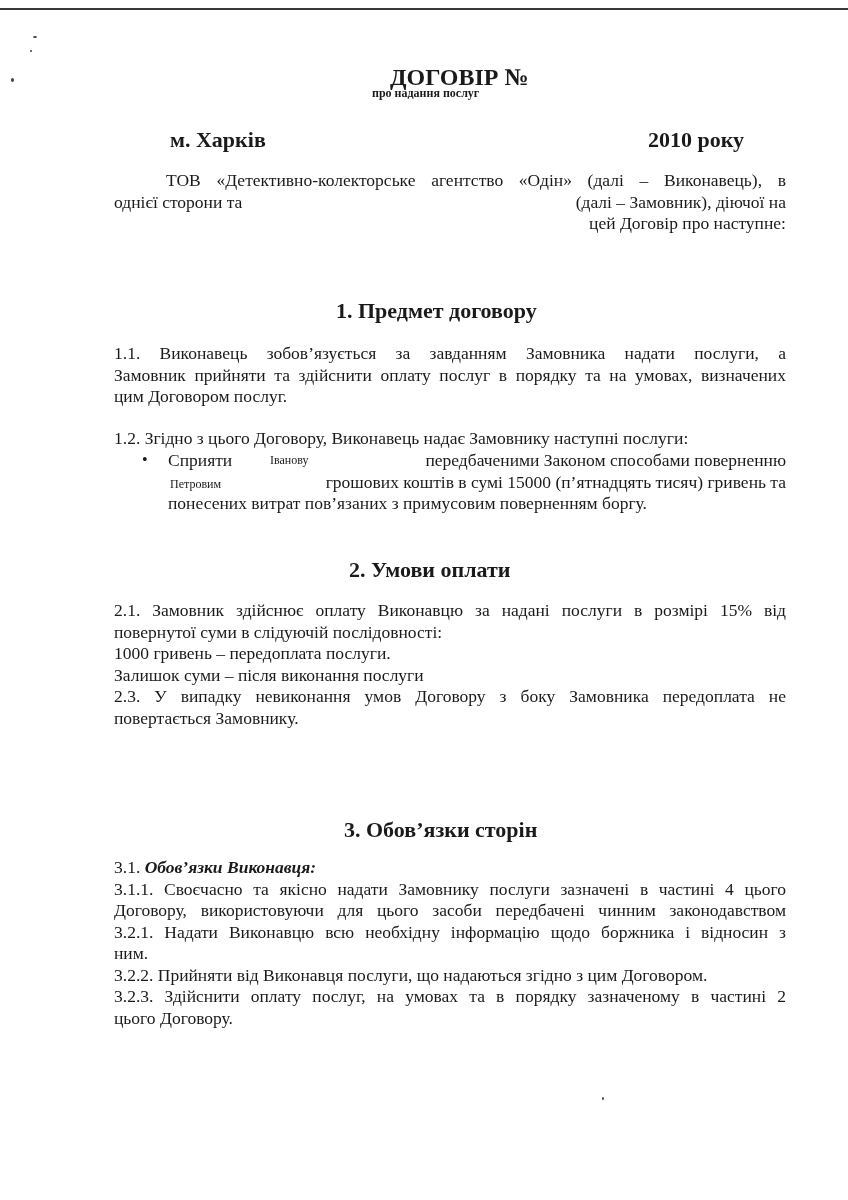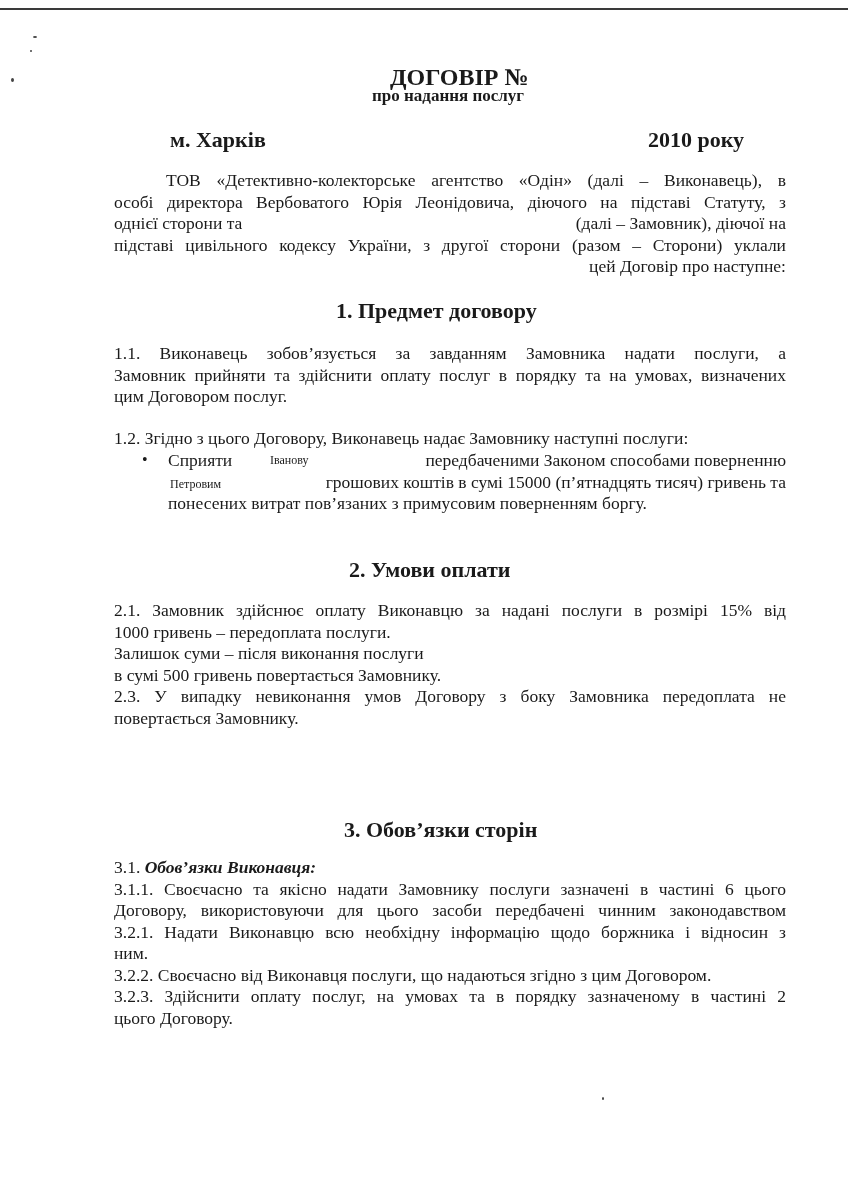--- a/index.html
+++ b/index.html
@@ -3,21 +3,21 @@
 <meta charset="utf-8">
 <style>
   html, body { margin: 0; padding: 0; background: #ffffff; }
   body { width: 848px; height: 1200px; position: relative; overflow: hidden;
          font-family: "Liberation Serif", "DejaVu Serif", serif; color: #1a1a1a; }
   .topline { position: absolute; left: 0; top: 8px; width: 848px; height: 2px; background: #3a3a3a; }
   .speck { position: absolute; background: #444; border-radius: 50%; }
   .page { position: absolute; left: 114px; top: 0; width: 672px; }
   .abs { position: absolute; white-space: nowrap; }
   .title { font-size: 24px; font-weight: bold; }
-  .sub { font-size: 17px; font-weight: bold; }
+  .sub { font-size: 12px; font-weight: bold; }
   .hdr { font-size: 22px; font-weight: bold; }
   .p { font-size: 17.5px; line-height: 21.5px; }
   .jl { text-align: justify; text-align-last: justify; white-space: normal; display: block; }
   .it { font-style: italic; font-weight: bold; }
   .small { font-size: 12px; }
   .bullet { position: absolute; font-size: 16px; }
 </style>
 </head>
 <body>
 
@@ -30,26 +30,24 @@
 <div class="page">
 
   <div class="abs title" style="left:276px;top:64px;">ДОГОВІР №</div>
   <div class="abs sub" style="left:258px;top:86px;">про надання послуг</div>
 
   <div class="abs hdr" style="left:56px;top:127px;">м. Харків</div>
   <div class="abs hdr" style="left:534px;top:127px;">2010 року</div>
 
   <div class="abs p" style="left:0;top:170px;width:672px;">
     <span class="jl" style="text-indent:52px;">ТОВ «Детективно-колекторське агентство «Одін» (далі – Виконавець), в</span>
-    <span class="jl">особі директора Вербоватого Юрія Леонідовича, діючого на підставі Статуту,  з</span>
     <div style="position:relative;height:21.5px;">
       <span style="position:absolute;left:0;">однієї сторони   та</span>
       <span style="position:absolute;right:0;">(далі – Замовник), діючої на</span>
     </div>
-    <span class="jl">підставі цивільного кодексу України, з другої сторони (разом – Сторони) уклали</span>
     <span style="display:block;text-align:right;">цей Договір про наступне:</span>
   </div>
 
   <div class="abs hdr" style="left:222px;top:298px;">1. Предмет договору</div>
 
   <div class="abs p" style="left:0;top:343px;width:672px;">
     <span class="jl">1.1. Виконавець зобов’язується за завданням Замовника надати послуги, а</span>
     <span class="jl">Замовник прийняти та здійснити оплату послуг в порядку та на умовах, визначених</span>
     <span style="display:block;">цим Договором  послуг.</span>
   </div>
@@ -67,36 +65,36 @@
       <span class="small" style="position:absolute;left:2px;top:2px;">Петровим</span>
       <span style="position:absolute;right:0;">грошових коштів в сумі 15000 (п’ятнадцять тисяч) гривень та</span>
     </div>
     <span style="display:block;">понесених витрат пов’язаних з примусовим поверненням боргу.</span>
   </div>
 
   <div class="abs hdr" style="left:235px;top:557px;">2. Умови оплати</div>
 
   <div class="abs p" style="left:0;top:600px;width:672px;">
     <span class="jl">2.1.  Замовник здійснює оплату Виконавцю за надані послуги в розмірі 15% від</span>
+    <span style="display:block;">повернутої суми в слідуючій послідовності:</span>
     <span style="display:block;">1000 гривень – передоплата  послуги.</span>
     <span style="display:block;">Залишок суми  –  після виконання послуги</span>
-    <span style="display:block;">в сумі 500 гривень повертається Замовнику.</span>
     <span class="jl">2.3.  У випадку невиконання умов Договору з боку Замовника передоплата не</span>
     <span style="display:block;">повертається Замовнику.</span>
   </div>
 
   <div class="abs hdr" style="left:230px;top:817px;">3. Обов’язки сторін</div>
 
   <div class="abs p" style="left:0;top:857px;width:672px;">
     <span style="display:block;">
       <span>3.1.</span>
       <span class="it">Обов’язки Виконавця:</span>
     </span>
-    <span class="jl">3.1.1. Своєчасно та якісно надати Замовнику послуги зазначені в частині 6 цього</span>
+    <span class="jl">3.1.1. Своєчасно та якісно надати Замовнику послуги зазначені в частині 4 цього</span>
     <span class="jl">Договору, використовуючи для цього засоби передбачені чинним законодавством</span>
     <span class="jl">3.2.1. Надати Виконавцю всю необхідну інформацію щодо боржника і відносин з</span>
     <span style="display:block;">ним.</span>
-    <span style="display:block;">3.2.2. Своєчасно від Виконавця послуги, що надаються згідно з цим Договором.</span>
+    <span style="display:block;">3.2.2. Прийняти від Виконавця послуги, що надаються згідно з цим Договором.</span>
     <span class="jl">3.2.3. Здійснити оплату послуг, на умовах та в порядку зазначеному в частині 2</span>
     <span style="display:block;">цього Договору.</span>
   </div>
 
 </div>
 
 </body></html>

